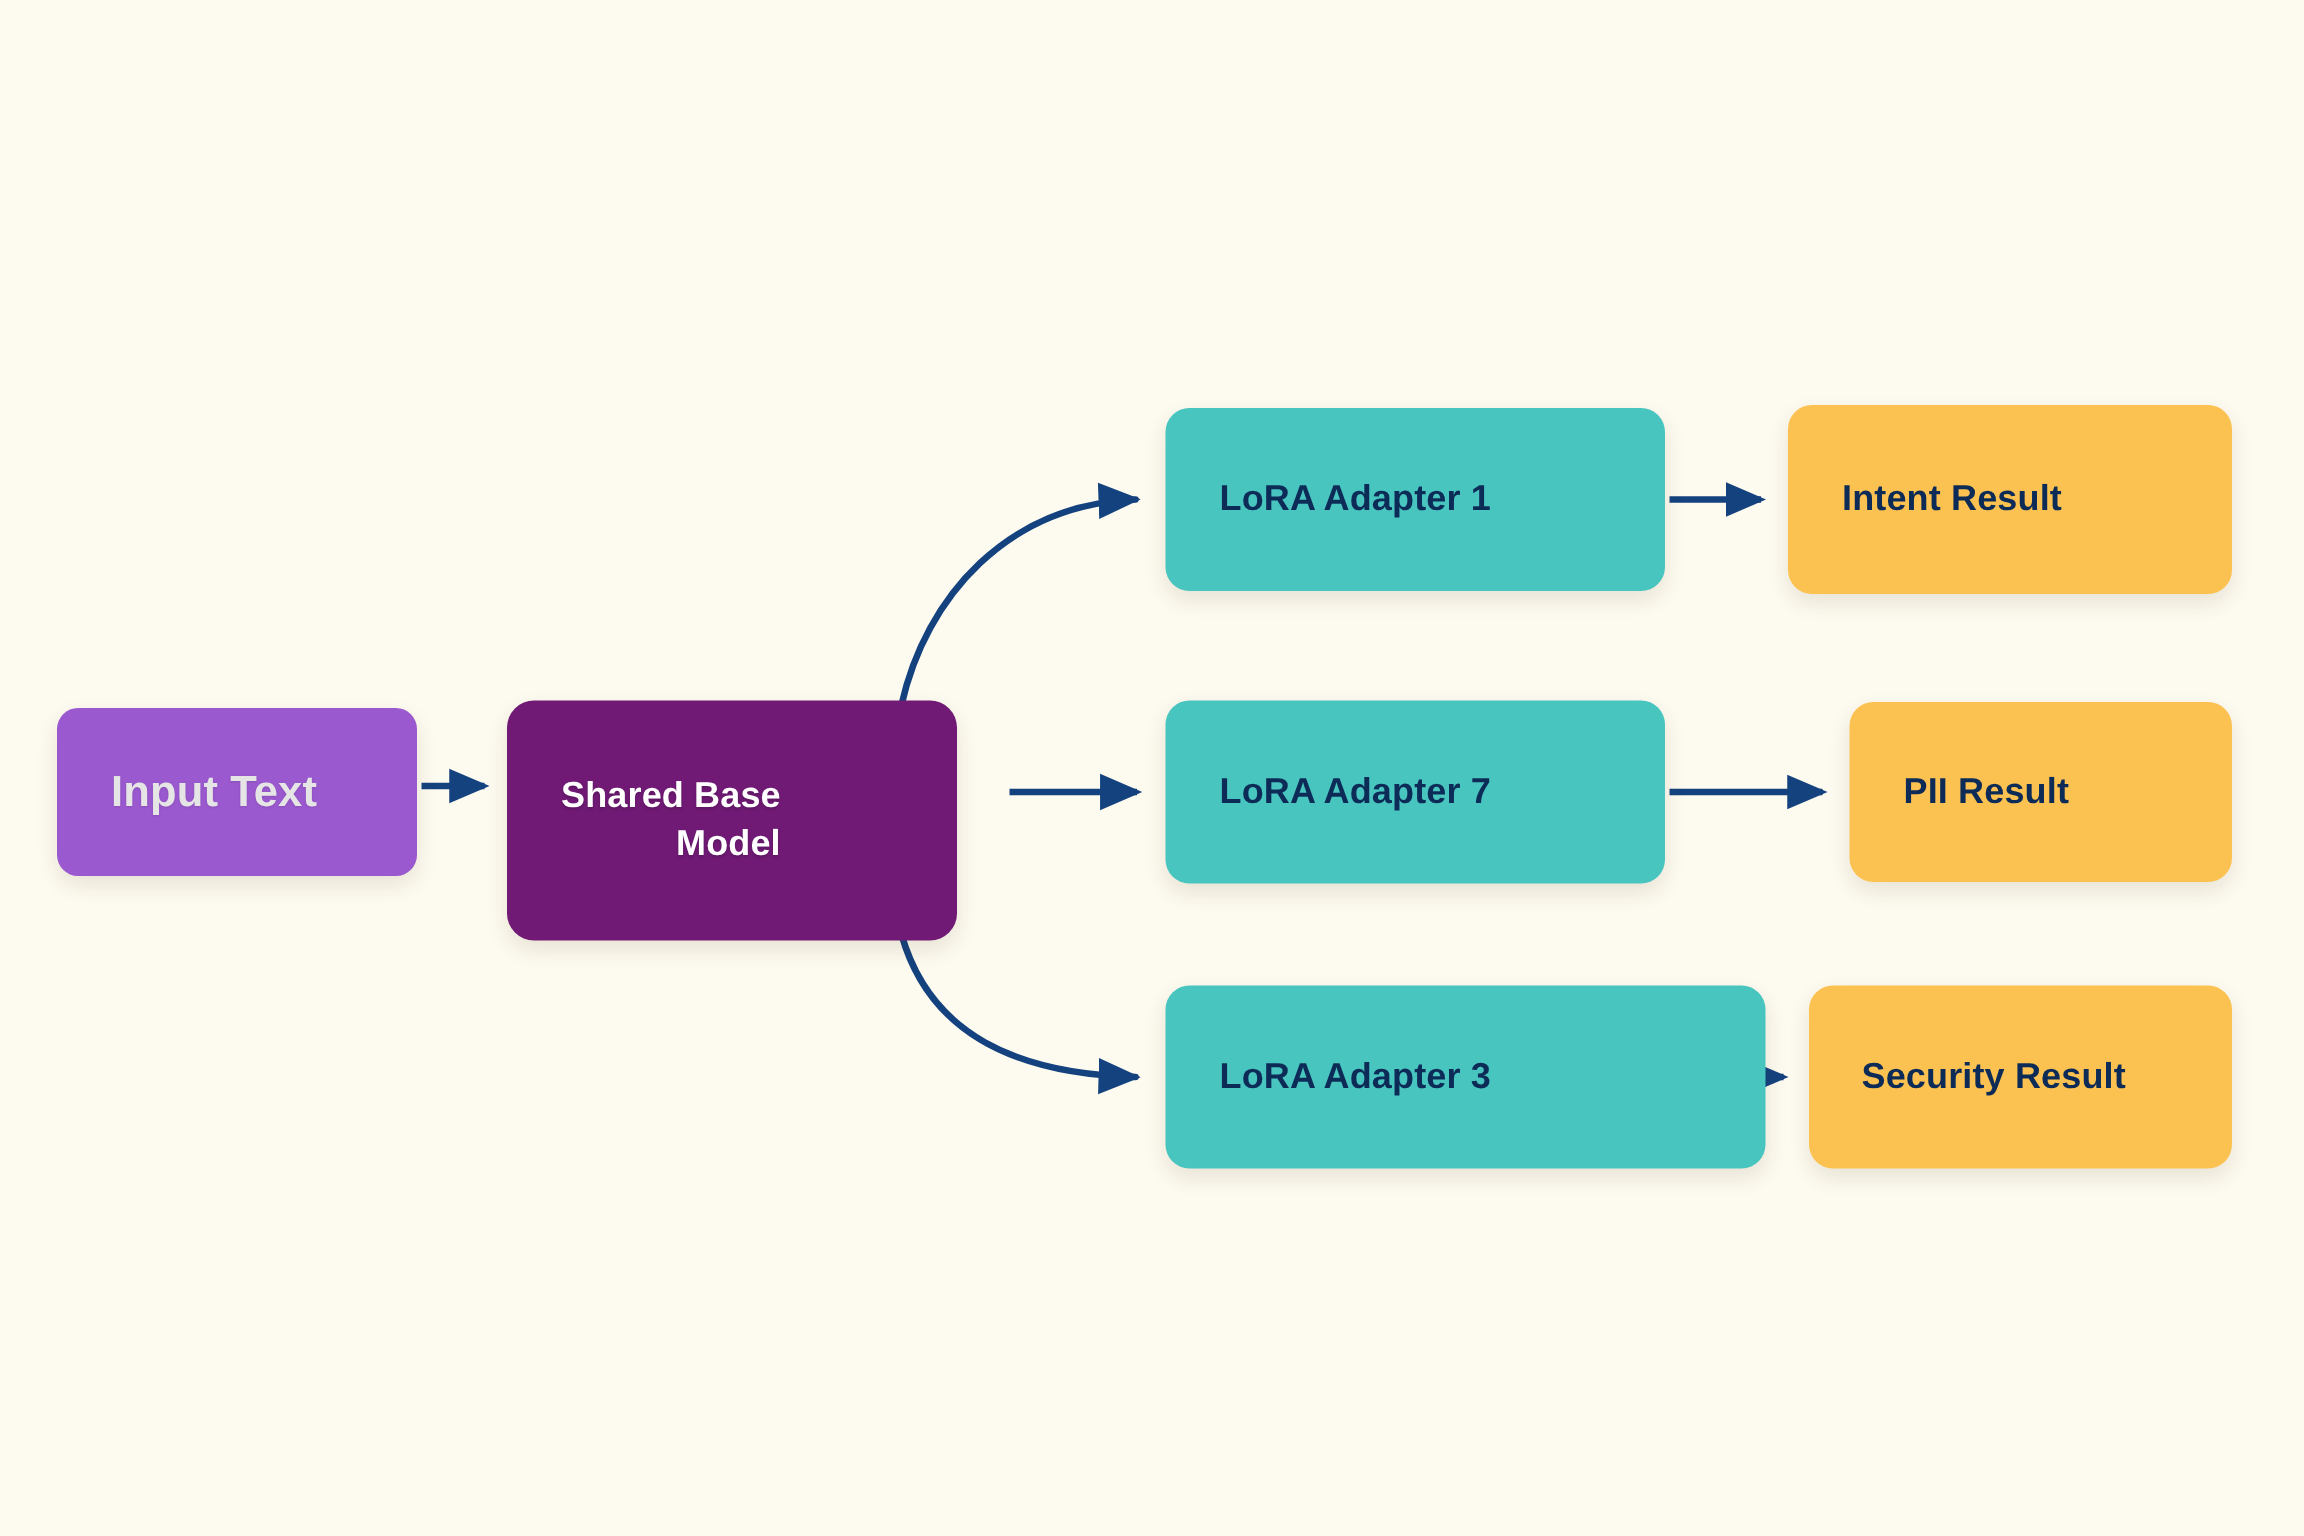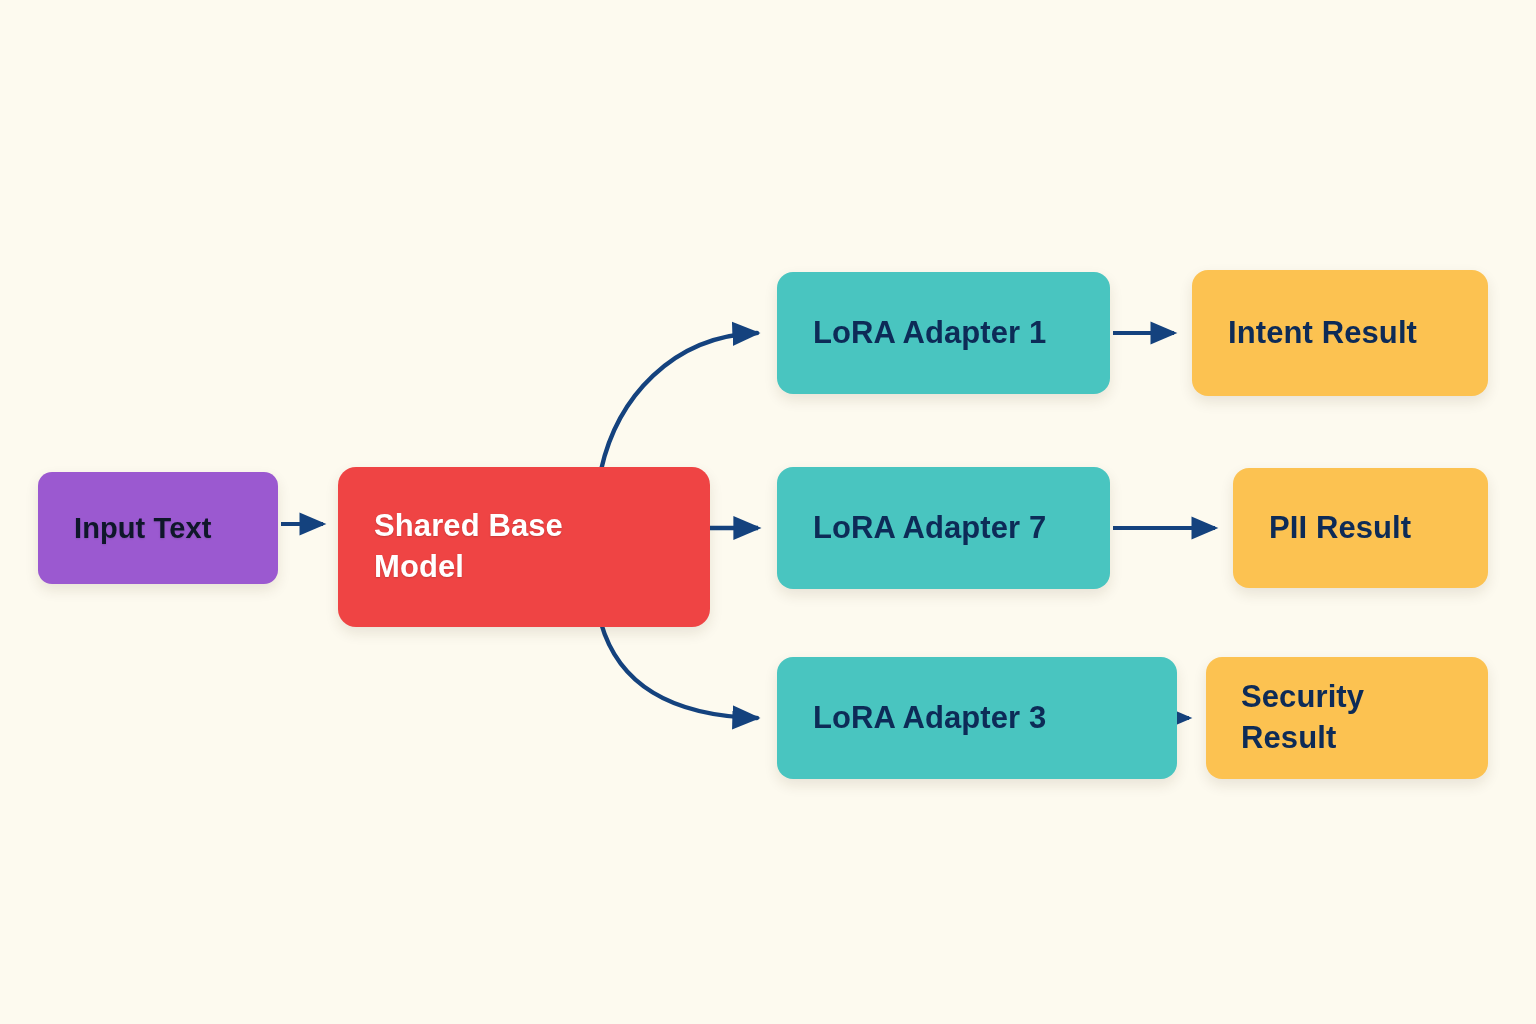--- a/index.html
+++ b/index.html
@@ -30,21 +30,21 @@
     position: absolute;
     box-sizing: border-box;
     display: flex;
     align-items: center;
     border-radius: 14px;
     padding: 0 36px;
     box-shadow: 0 6px 14px rgba(60, 50, 20, 0.11);
     z-index: 2;
   }
   .node .label {
-    font-size: 31px;
+    font-size: 24px;
     font-weight: 600;
     letter-spacing: 0.1px;
     line-height: 1.32;
     white-space: pre-line;
   }
   .node-input {
     background: #9b59d0;
   }
   .node-input .label {
     color: #ffffff;
@@ -95,24 +95,24 @@
     <path d="M 601 623 C 620 690, 678 716, 757 718" fill="none" stroke="#14427e" stroke-width="4.4" stroke-linecap="round" marker-end="url(#arrowhead)"></path>
 
     <path d="M 1113 333 L 1174 333" fill="none" stroke="#14427e" stroke-width="4.2" marker-end="url(#arrowhead)"></path>
 
     <path d="M 1113 528 L 1215 528" fill="none" stroke="#14427e" stroke-width="4.2" marker-end="url(#arrowhead)"></path>
 
     <path d="M 1113 718 L 1189 718" fill="none" stroke="#14427e" stroke-width="4.2" marker-end="url(#arrowhead)"></path>
   </svg>
 
   <div class="node node-input" id="n-input" style="left: 38px; top: 472px; width: 240px; height: 112px; background: rgb(155, 89, 208);">
-    <span class="label" style="color: #0f172a;">Input Text</span>
+    <span class="label" style="color: #e5e5e5;">Input Text</span>
   </div>
 
-  <div class="node node-base" id="n-base" style="left: 338px; top: 467px; width: 372px; height: 160px; background: #ef4444;">
+  <div class="node node-base" id="n-base" style="left: 338px; top: 467px; width: 300px; height: 160px; background: #701a75; text-align: right;">
     <span class="label" style="color: rgb(255, 255, 255);">Shared Base
 Model</span>
   </div>
 
   <div class="node node-adapter" id="n-adapter1" style="left: 777px; top: 272px; width: 333px; height: 122px; background: rgb(73, 197, 192);">
     <span class="label" style="color: rgb(13, 43, 87);">LoRA Adapter 1</span>
   </div>
 
   <div class="node node-adapter" id="n-adapter2" style="left: 777px; top: 467px; width: 333px; height: 122px; background: rgb(73, 197, 192);">
     <span class="label" style="color: rgb(13, 43, 87);">LoRA Adapter 7</span>

